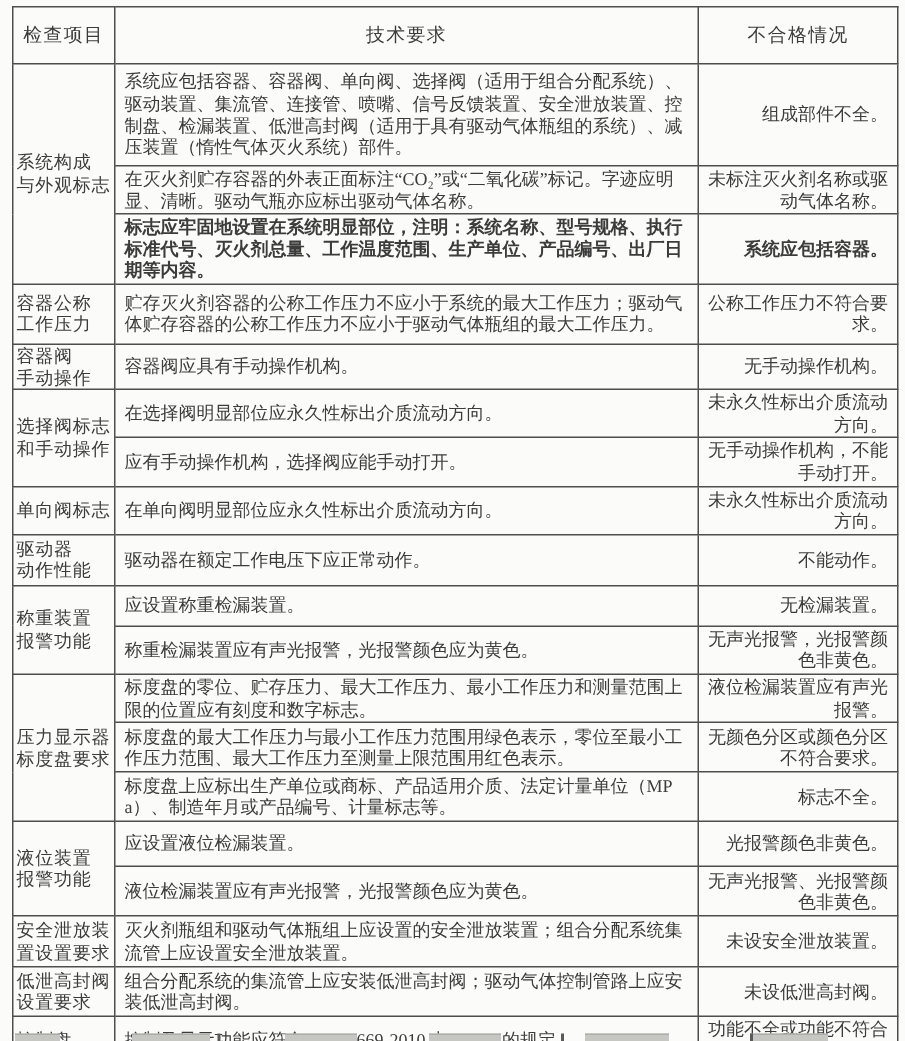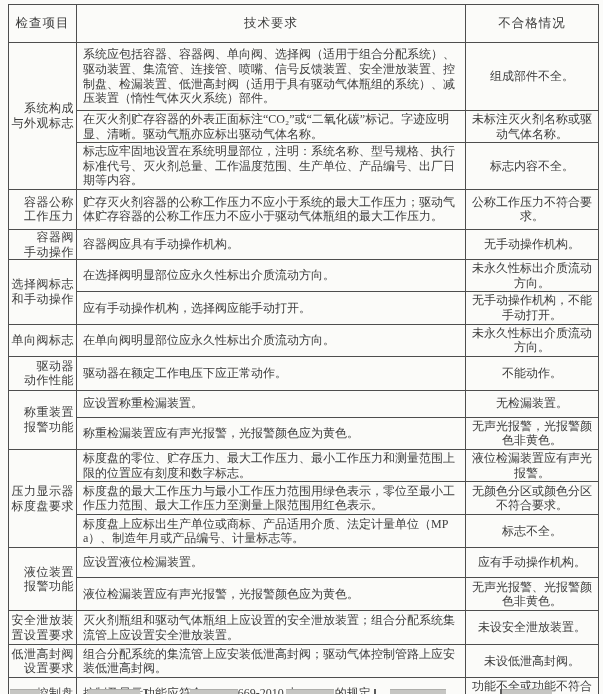--- a/index.html
+++ b/index.html
@@ -29,27 +29,27 @@
   .doc-table { border: 1px solid #3a3a3a; border-bottom-width: 2px; }
   .doc-table th {
     font-weight: normal;
     height: 37px;
     text-align: center;
     font-size: 12.5px;
     letter-spacing: 1px;
     padding: 0;
   }
   td.cell-item {
-    text-align: right;
+    text-align: left;
     white-space: pre-line;
     padding: 0 2px;
     letter-spacing: 0.5px;
   }
   td.cell-req  { padding: 1px 6px; text-align: left; }
-  td.cell-def  { padding: 1px 6px; text-align: center; }
+  td.cell-def  { padding: 1px 6px; text-align: right; }
 
   
   .cutoff-strip { position: absolute; left: 0; top: 689px; width: 603px; height: 5px; }
   .cutoff-box  { position: absolute; top: 0; height: 5px; background: #c6c6c3; border-top: 1px solid #aeaeab; }
   .cutoff-tick { position: absolute; top: 0; width: 2px; height: 5px; background: #5a5a5a; }
 </style>
 </head>
 <body>
 
 <div class="page">
@@ -71,23 +71,23 @@
         <tr style="height: 68px;">
           <td class="cell-item" rowspan="3">系统构成
 与外观标志</td>
           <td class="cell-req">系统应包括容器、容器阀、单向阀、选择阀（适用于组合分配系统）、驱动装置、集流管、连接管、喷嘴、信号反馈装置、安全泄放装置、控制盘、检漏装置、低泄高封阀（适用于具有驱动气体瓶组的系统）、减压装置（惰性气体灭火系统）部件。</td>
           <td class="cell-def">组成部件不全。</td>
         </tr>
         <tr style="height: 32px;">
           <td class="cell-req">在灭火剂贮存容器的外表正面标注“CO₂”或“二氧化碳”标记。字迹应明显、清晰。驱动气瓶亦应标出驱动气体名称。</td>
           <td class="cell-def">未标注灭火剂名称或驱动气体名称。</td>
         </tr>
-        <tr style="height: 36px;">
+        <tr style="height: 36px; font-weight: bold;">
           <td class="cell-req">标志应牢固地设置在系统明显部位，注明：系统名称、型号规格、执行标准代号、灭火剂总量、工作温度范围、生产单位、产品编号、出厂日期等内容。</td>
-          <td class="cell-def">标志内容不全。</td>
+          <td class="cell-def">系统应包括容器。</td>
         </tr>
         <tr style="height: 40px;">
           <td class="cell-item" rowspan="1">容器公称
 工作压力</td>
           <td class="cell-req">贮存灭火剂容器的公称工作压力不应小于系统的最大工作压力；驱动气体贮存容器的公称工作压力不应小于驱动气体瓶组的最大工作压力。</td>
           <td class="cell-def">公称工作压力不符合要求。</td>
         </tr>
         <tr style="height: 29px;">
           <td class="cell-item" rowspan="1">容器阀
 手动操作</td>
@@ -136,21 +136,21 @@
           <td class="cell-def">无颜色分区或颜色分区不符合要求。</td>
         </tr>
         <tr style="height: 33px;">
           <td class="cell-req">标度盘上应标出生产单位或商标、产品适用介质、法定计量单位（MPa）、制造年月或产品编号、计量标志等。</td>
           <td class="cell-def">标志不全。</td>
         </tr>
         <tr style="height: 30px; font-family: Liberation Serif, serif;">
           <td class="cell-item" rowspan="2">液位装置
 报警功能</td>
           <td class="cell-req">应设置液位检漏装置。</td>
-          <td class="cell-def">应有手动操作机构。</td>
+          <td class="cell-def">光报警颜色非黄色。</td>
         </tr>
         <tr style="height: 33px;">
           <td class="cell-req">液位检漏装置应有声光报警，光报警颜色应为黄色。</td>
           <td class="cell-def">无声光报警、光报警颜色非黄色。</td>
         </tr>
         <tr style="height: 34px; padding-left: 14px;">
           <td class="cell-item" rowspan="1">安全泄放装
 置设置要求</td>
           <td class="cell-req">灭火剂瓶组和驱动气体瓶组上应设置的安全泄放装置；组合分配系统集流管上应设置安全泄放装置。</td>
           <td class="cell-def">未设安全泄放装置。</td>

